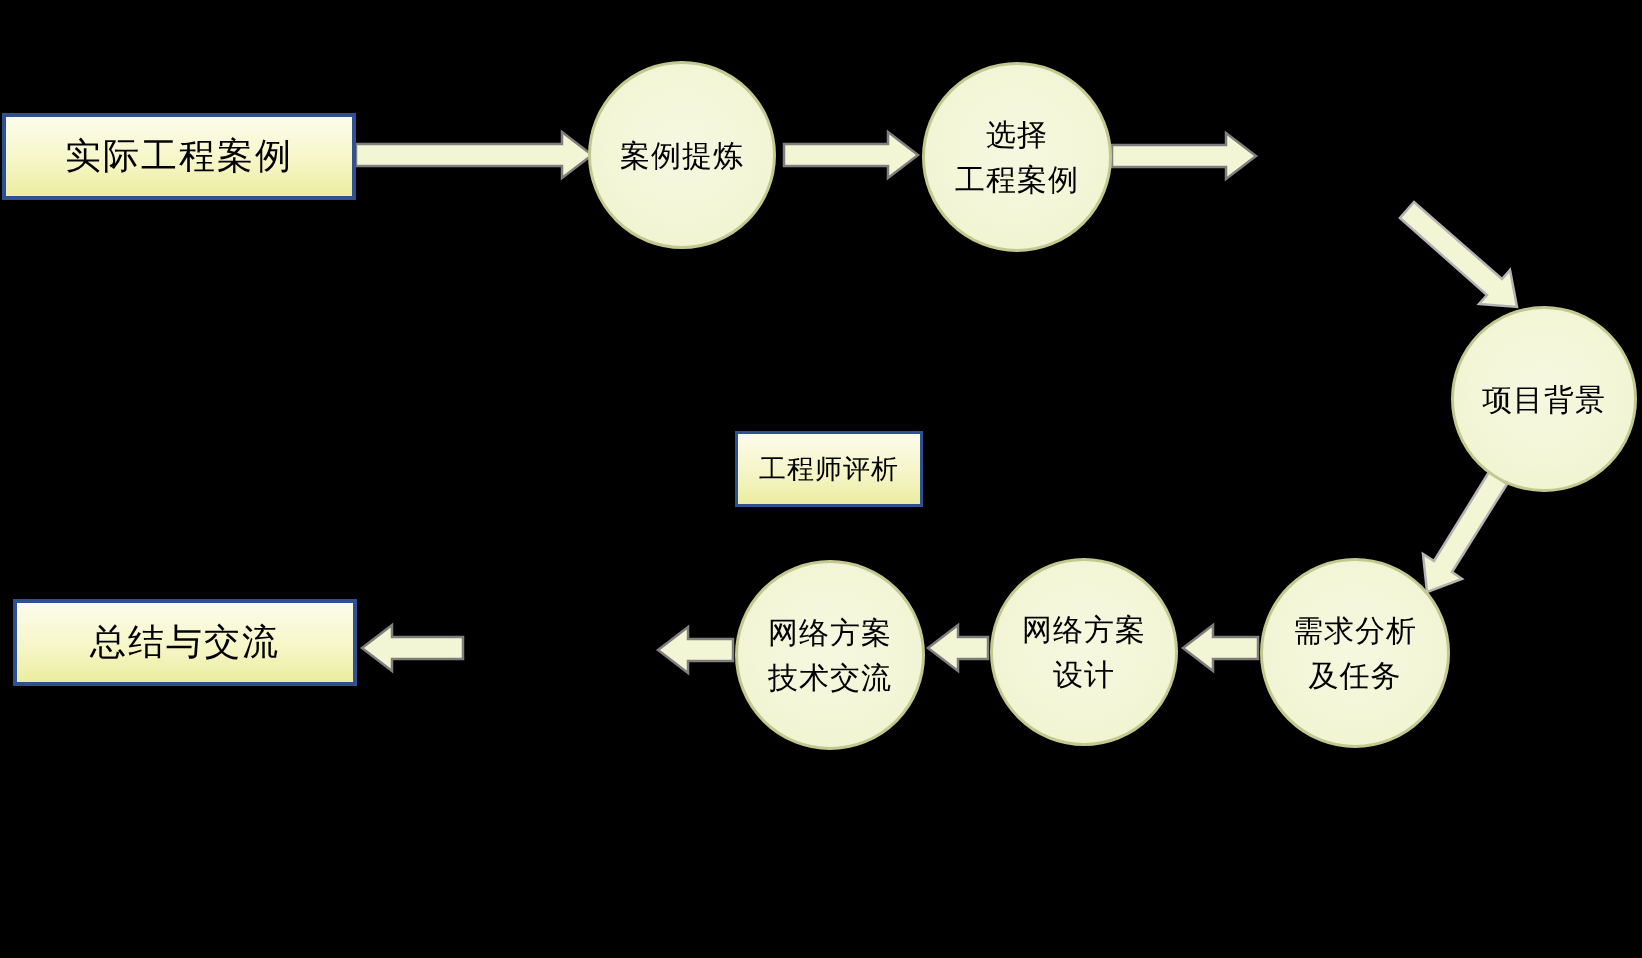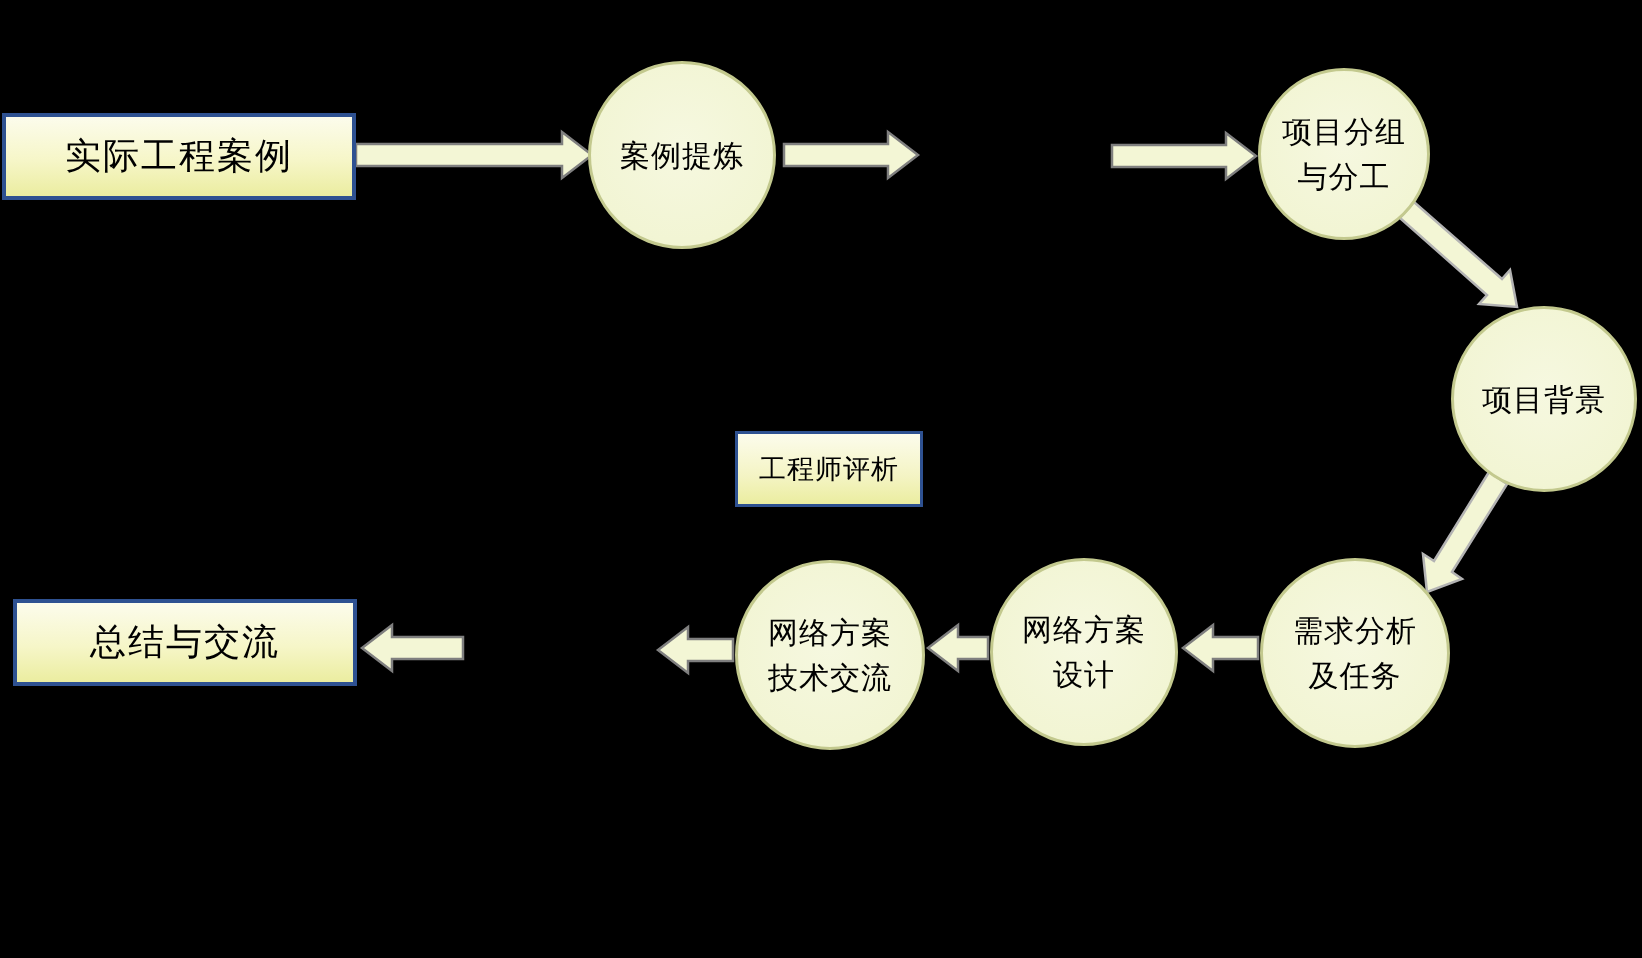--- a/index.html
+++ b/index.html
@@ -79,23 +79,23 @@
     <polygon class="harrow" points="1258,637 1213,637 1213,625 1183,648 1213,671 1213,659 1258,659"></polygon>
     <polygon class="harrow" points="988,637 958,637 958,625 928,648 958,671 958,659 988,659"></polygon>
     <polygon class="harrow" points="733,639 688,639 688,627 658,650 688,673 688,661 733,661"></polygon>
     <polygon class="harrow" points="463,637 392,637 392,625 362,648 392,671 392,659 463,659"></polygon>
   </svg>
 
   <div class="node rect-node" style="left:2px; top:113px; width:354px; height:87px;">实际工程案例</div>
 
   <div class="node circle-node" style="left:588px; top:61px; width:188px; height:188px;">案例提炼</div>
 
+  <div class="node circle-node" style="left:922px; top:62px; width:190px; height:190px;">选择
+工程案例</div>
 
-  <div class="node circle-node" style="left:1258px; top:68px; width:172px; height:172px;">项目分组
-与分工</div>
 
   <div class="node circle-node" style="left:1451px; top:306px; width:186px; height:186px;text-align:right;">项目背景</div>
 
   <div class="node circle-node" style="left:1260px; top:558px; width:190px; height:190px;">需求分析
 及任务</div>
 
   <div class="node circle-node" style="left:990px; top:558px; width:188px; height:188px;">网络方案
 设计</div>
 
   <div class="node circle-node" style="left:735px; top:560px; width:190px; height:190px;">网络方案

